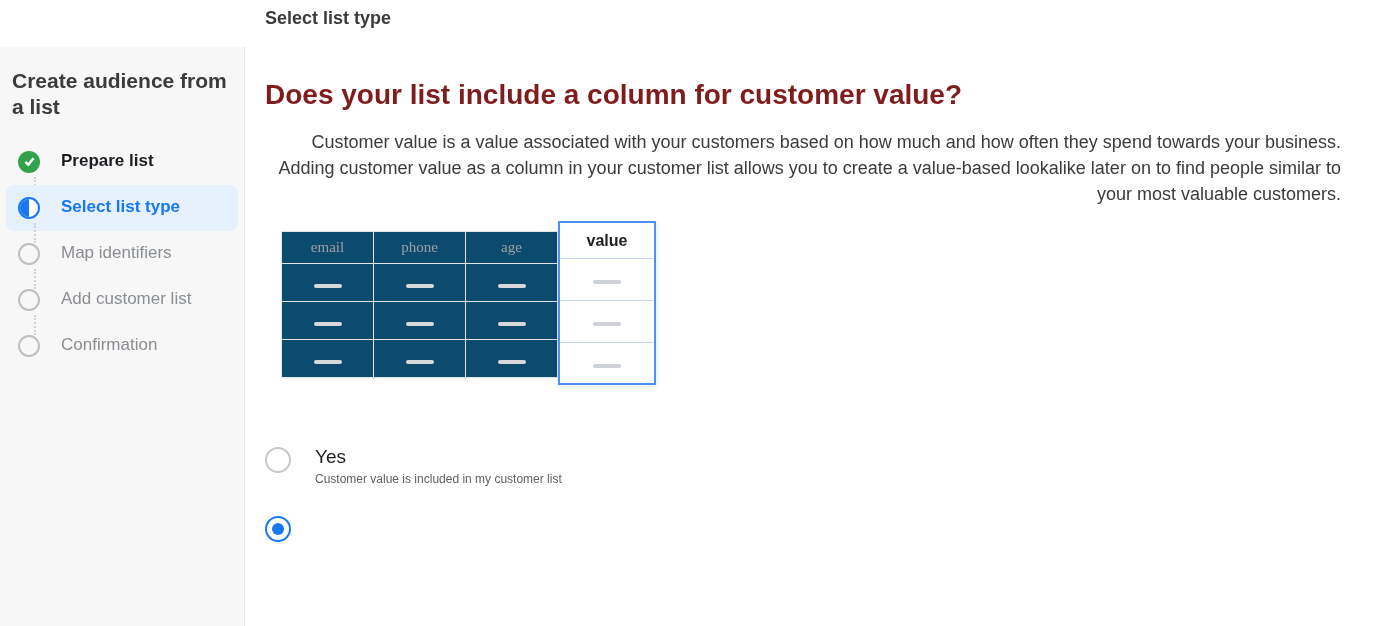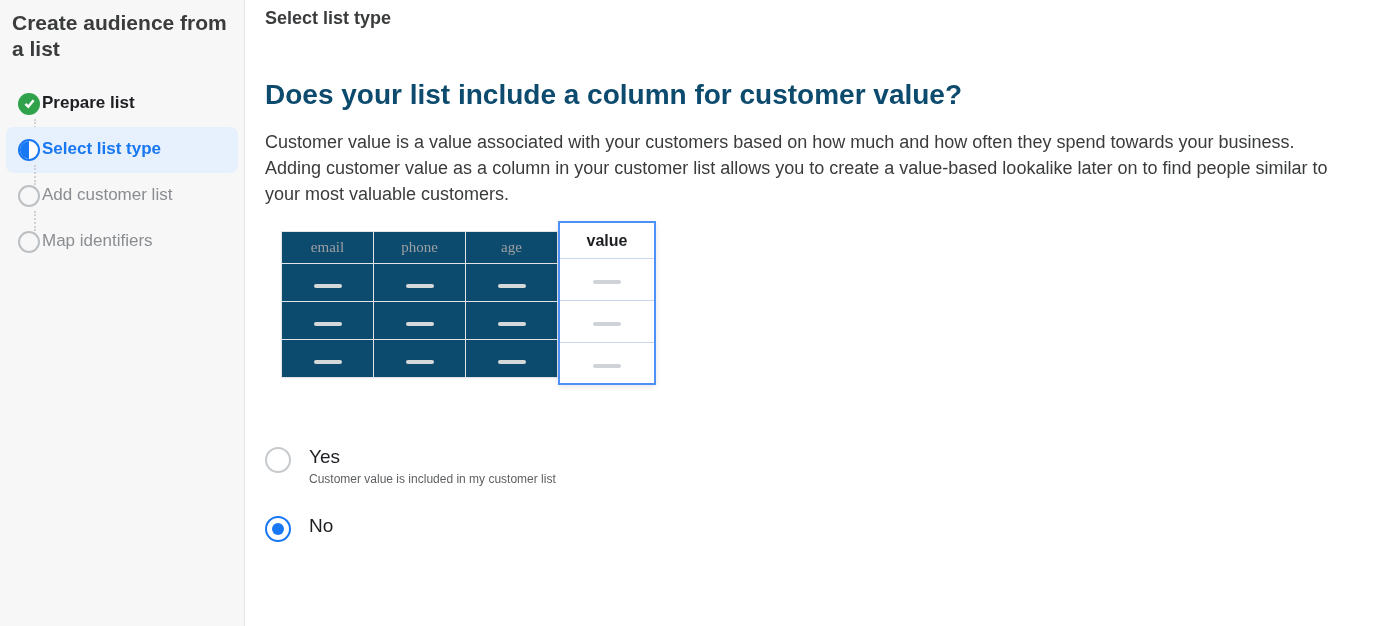--- a/index.html
+++ b/index.html
@@ -15,37 +15,38 @@
   .layout {
     display: flex;
     height: 100%;
   }
   
   .sidebar {
     width: 245px;
     flex: 0 0 245px;
     background: #f7f7f7;
     border-right: 1px solid #e6e6e6;
-    padding: 6px 0 0 0;
+    padding: 17px 0 0 0;
+    margin-top: 47px;
   }
   .sidebar-title {
     font-size: 21px;
     font-weight: 700;
     color: #3a3b3c;
     padding: 4px 12px 14px 12px;
     line-height: 1.25;
   }
   .steps {
     position: relative;
     padding: 4px 0;
   }
   .step {
     display: flex;
     align-items: center;
-    gap: 2px;
+    gap: 21px;
     padding: 12px 12px;
     font-size: 17px;
     position: relative;
     cursor: pointer;
     border-radius: 8px;
     margin: 0 6px;
   }
   .step .label {
     line-height: 1.2;
   }
@@ -111,29 +112,30 @@
   }
   .crumb-title {
     font-size: 18px;
     font-weight: 700;
     color: #3a3b3c;
     margin: 0 0 50px 0;
   }
   .question {
     font-size: 28px;
     font-weight: 700;
-    color: #0c4a6e;
+    color: #7f1d1d;
     margin: 0 0 18px 0;
   }
   .description {
     font-size: 18px;
     line-height: 1.45;
     color: #3a3b3c;
     margin: 0 16px 24px 0;
     max-width: 1100px;
+    text-align: right;
   }
 
   
   .illus {
     display: flex;
     align-items: flex-start;
     margin: 0 0 50px 16px;
   }
   .base-table {
     border-collapse: collapse;
@@ -178,21 +180,21 @@
     font-size: 16px;
     height: 36px;
   }
   .value-table td .placeholder-line { background: #cfd2d6; }
 
   
   .options { margin-top: 10px; }
   .option {
     display: flex;
     align-items: flex-start;
-    gap: 18px;
+    gap: 24px;
     padding: 10px 0 18px 0;
     cursor: pointer;
   }
   .radio {
     width: 26px; height: 26px;
     border: 2px solid #c7cacd;
     border-radius: 50%;
     margin-top: 2px;
     flex: 0 0 26px;
     display:flex; align-items:center; justify-content:center;
@@ -240,29 +242,35 @@
           <div class="step-icon">
             <span class="icon-current"></span>
           </div>
           <span class="label">Select list type</span>
           <span class="connector"></span>
         </div>
         <div class="step pending">
           <div class="step-icon">
             <span class="icon-pending"></span>
           </div>
+          <span class="label">Map identifiers</span>
+          <span class="connector"></span>
+        </div>
+        <div class="step pending">
+          <div class="step-icon">
+            <span class="icon-pending"></span>
+          </div>
           <span class="label">Add customer list</span>
           <span class="connector"></span>
         </div>
         <div class="step pending">
           <div class="step-icon">
             <span class="icon-pending"></span>
           </div>
-          <span class="label">Map identifiers</span>
-          <span class="connector"></span>
+          <span class="label">Confirmation</span>
         </div>
       </div>
   </aside>
 
   <main class="main">
     <div class="crumb-title">Select list type</div>
 
     <h1 class="question">Does your list include a column for customer value?</h1>
 
     <p class="description">Customer value is a value associated with your customers based on how much and how often they spend towards your business. Adding customer value as a column in your customer list allows you to create a value-based lookalike later on to find people similar to your most valuable customers.</p>
@@ -318,18 +326,17 @@
         <div class="option">
           <span class="radio"></span>
           <div class="opt-text">
             <div class="opt-label">Yes</div>
             <div class="opt-sub">Customer value is included in my customer list</div>
           </div>
         </div>
         <div class="option">
           <span class="radio selected"></span>
           <div class="opt-text">
-            <div class="opt-label">No</div>
           </div>
         </div>
       </div>
   </main>
 </div>
 
 </body></html>

